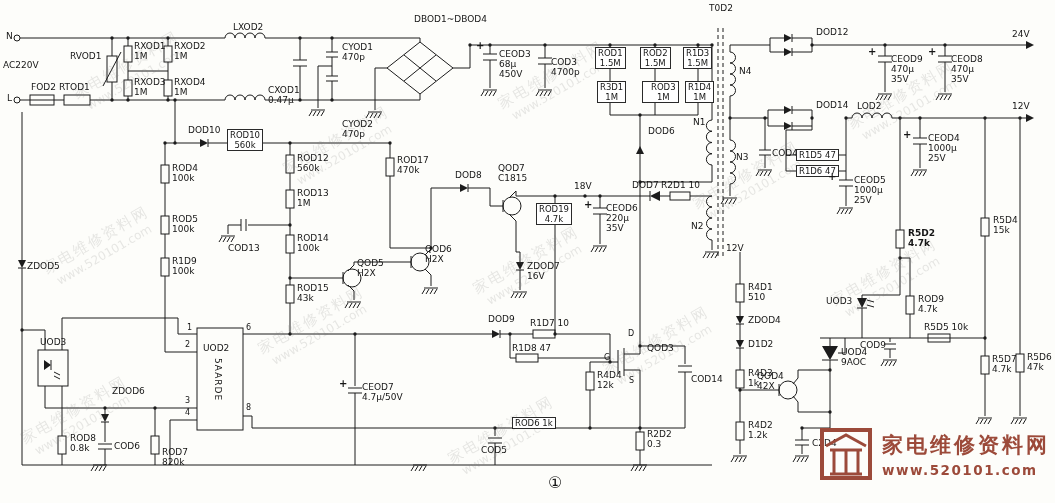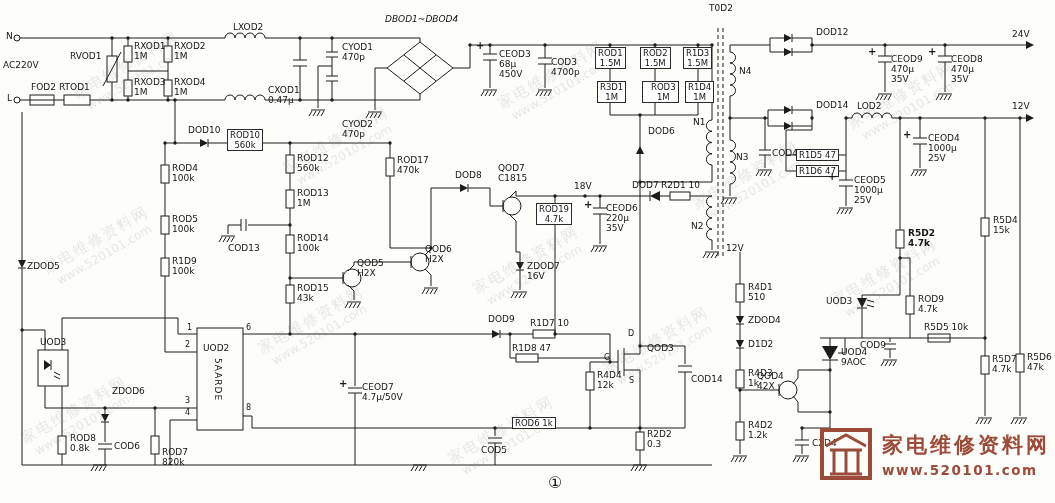--- a/index.html
+++ b/index.html
@@ -307,21 +307,21 @@
 1M</span>
       <span class="lbl" style="left: 174px; top: 77px;">RXOD4
 1M</span>
       <span class="lbl" style="left: 233px; top: 22px;">LXOD2</span>
       <span class="lbl" style="left: 268px; top: 85px;">CXOD1
 0.47μ</span>
       <span class="lbl" style="left: 342px; top: 42px;">CYOD1
 470p</span>
       <span class="lbl" style="left: 342px; top: 82px; margin-top: 37px;">CYOD2
 470p</span>
-      <span class="lbl" style="left: 385px; top: 14px; font-style: italic;">DBOD1~DBOD4</span>
+      <span class="lbl" style="left: 414px; top: 14px;">DBOD1~DBOD4</span>
       <span class="lbl plus" style="left: 476px; top: 40px;">+</span>
       <span class="lbl" style="left: 499px; top: 49px;">CEOD3
 68μ
 450V</span>
       <span class="lbl" style="left: 551px; top: 57px;">COD3
 4700p</span>
       <span class="lbl boxed" style="left: 595px; top: 47px;">ROD1
 1.5M</span>
       <span class="lbl boxed" style="left: 640px; top: 47px;">ROD2
 1.5M</span>

